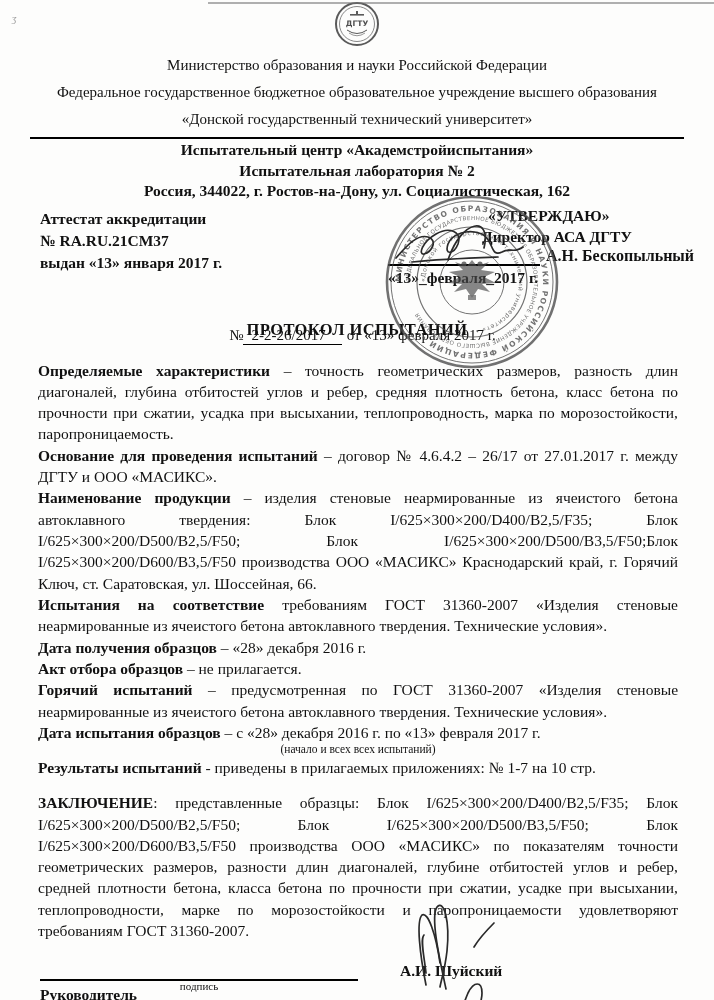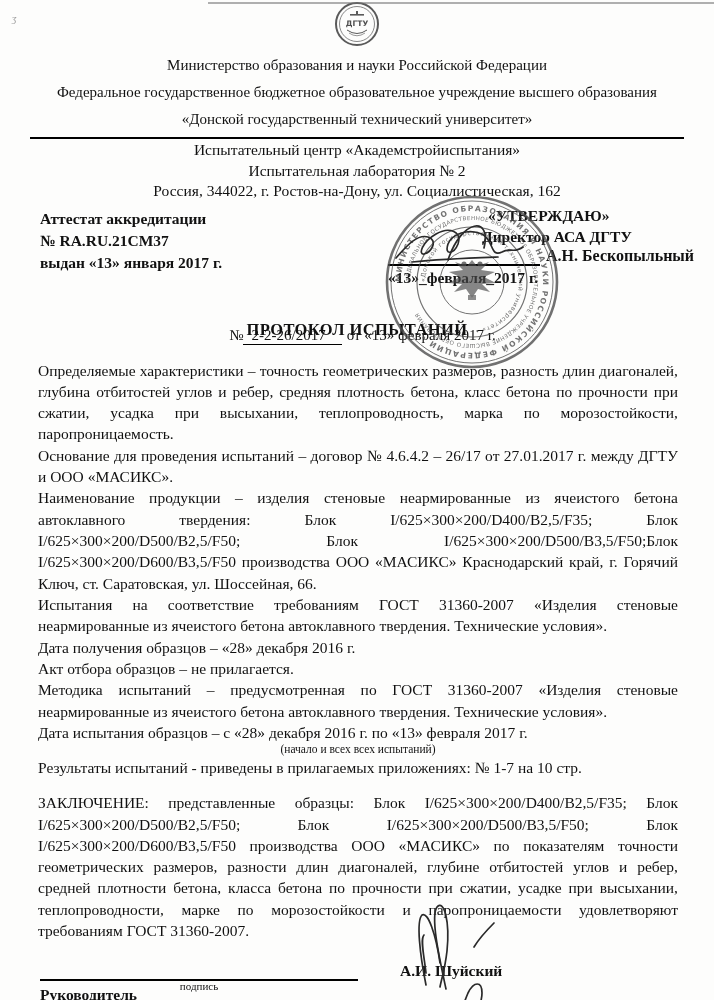--- a/index.html
+++ b/index.html
@@ -13,42 +13,42 @@
     overflow:hidden;
   }
   .scan-top-line{position:absolute;top:2px;left:208px;width:506px;height:2px;background:#6f6f6f;opacity:.55;}
   .scan-mark{position:absolute;top:13px;left:12px;font-size:10px;color:#9c9c9c;font-style:italic;}
 
   
   .hdr{text-align:center;}
   .logo{display:block;margin:0 auto 2px auto;}
   .hdr-line{font-size:15px;line-height:1.27;margin:8px 20px;}
   .hdr-rule{border:0;border-top:2px solid #000;margin:4px 30px 1px 30px;}
-  .hdr-bold{font-weight:normal;font-size:15.5px;line-height:1.32;margin:0 20px;}
+  .hdr-bold{font-weight:bold;font-size:15.5px;line-height:1.32;margin:0 20px;}
 
   
   .appr-zone{position:relative;height:152px;}
   .accr{position:absolute;left:40px;top:6px;font-weight:bold;font-size:15.5px;line-height:1.42;}
   .utv{position:absolute;left:488px;top:5px;font-weight:bold;font-size:15.5px;}
   .utv-dir{position:absolute;left:482px;top:26px;font-weight:bold;font-size:15.5px;}
   .utv-name{position:absolute;left:546px;top:45px;font-weight:bold;font-size:16px;}
   .utv-line{position:absolute;left:388px;top:62px;width:152px;border-bottom:2px solid #000;height:0;}
   .utv-date{position:absolute;left:388px;top:67px;font-weight:bold;font-size:15.5px;}
   .doc-title{position:absolute;left:0;right:0;top:118px;text-align:center;font-weight:bold;font-size:16.5px;letter-spacing:.4px;}
   .doc-num{position:absolute;left:0;right:16px;top:125px;text-align:center;font-size:15px;padding-left:27px;}
   .doc-num .num-u{border-bottom:1.5px solid #000;padding:0 16px 1px 8px;}
   .doc-num .num-suffix{margin-left:5px;}
 
   .stamp-svg{position:absolute;left:384px;top:-8px;opacity:.78;}
   .appr-sig-svg{position:absolute;left:0;top:0;pointer-events:none;}
 
   
   .doc-body{margin:6px 36px 0 38px;font-size:15.5px;line-height:1.375;text-align:justify;}
   .doc-body p{margin:0;hyphens:auto;}
-  .lbl{font-weight:normal;}
+  .lbl{font-weight:bold;}
   .note-line{text-align:center;font-size:11.5px;line-height:1.2;margin:0;}
   .concl{margin-top:14px !important;}
 
   
   .sigs{position:relative;margin:16px 40px 0 40px;}
   .sig-row{display:grid;grid-template-columns:318px 165px 1fr;align-items:end;}
   .sig-row.r1{margin-bottom:5px;}
   .sig-row.r2{margin-bottom:16px;}
   .sig-role{font-weight:bold;font-size:15.5px;line-height:1.22;}
   .sig-linecell{position:relative;border-bottom:2px solid #000;height:100%;min-height:22px;}
@@ -137,21 +137,21 @@
     </svg>
   </section>
 
   <main class="doc-body">
     <p><span class="lbl">Определяемые характеристики</span><span> – точность геометрических размеров, разность длин диагоналей, глубина отбитостей углов и ребер, средняя плотность бетона, класс бетона по прочности при сжатии, усадка при высыхании, теплопроводность, марка по морозостойкости, паропроницаемость.</span></p>
     <p><span class="lbl">Основание для проведения испытаний</span><span> – договор № 4.6.4.2 – 26/17 от 27.01.2017 г. между ДГТУ и ООО «МАСИКС».</span></p>
     <p><span class="lbl">Наименование продукции</span><span> – изделия стеновые неармированные из ячеистого бетона автоклавного твердения: Блок I/625×300×200/D400/B2,5/F35; Блок I/625×300×200/D500/B2,5/F50; Блок I/625×300×200/D500/B3,5/F50;Блок I/625×300×200/D600/B3,5/F50 производства ООО «МАСИКС» Краснодарский край, г. Горячий Ключ, ст. Саратовская, ул. Шоссейная, 66.</span></p>
     <p><span class="lbl">Испытания на соответствие</span><span> требованиям ГОСТ 31360-2007 «Изделия стеновые неармированные из ячеистого бетона автоклавного твердения. Технические условия».</span></p>
     <p><span class="lbl">Дата получения образцов</span><span> – «28» декабря 2016 г.</span></p>
     <p><span class="lbl">Акт отбора образцов</span><span>  – не прилагается.</span></p>
-    <p><span class="lbl">Методика испытаний</span><span> – предусмотренная по ГОСТ 31360-2007 «Изделия стеновые неармированные из ячеистого бетона автоклавного твердения. Технические условия».</span></p>
+    <p><span class="lbl">Горячий испытаний</span><span> – предусмотренная по ГОСТ 31360-2007 «Изделия стеновые неармированные из ячеистого бетона автоклавного твердения. Технические условия».</span></p>
     <p><span class="lbl">Дата испытания образцов</span><span> – с «28» декабря 2016 г. по «13» февраля 2017 г.</span></p>
     <p class="note-line">(начало и всех всех испытаний)</p>
     <p><span class="lbl">Результаты испытаний</span><span> - приведены в прилагаемых приложениях: № 1-7 на 10 стр.</span></p>
     <p class="concl"><span class="lbl">ЗАКЛЮЧЕНИЕ</span><span>: представленные образцы: Блок I/625×300×200/D400/B2,5/F35; Блок I/625×300×200/D500/B2,5/F50; Блок I/625×300×200/D500/B3,5/F50; Блок I/625×300×200/D600/B3,5/F50 производства ООО «МАСИКС» по показателям точности геометрических размеров, разности длин диагоналей, глубине отбитостей углов и ребер, средней плотности бетона, класса бетона по прочности при сжатии, усадке при высыхании, теплопроводности, марке по морозостойкости и паропроницаемости удовлетворяют требованиям ГОСТ 31360-2007.</span></p>
   </main>
 
   <section class="sigs">
     <div class="sig-row r1">
       <div class="sig-linecell">
         <span class="sig-caption">подпись</span>

